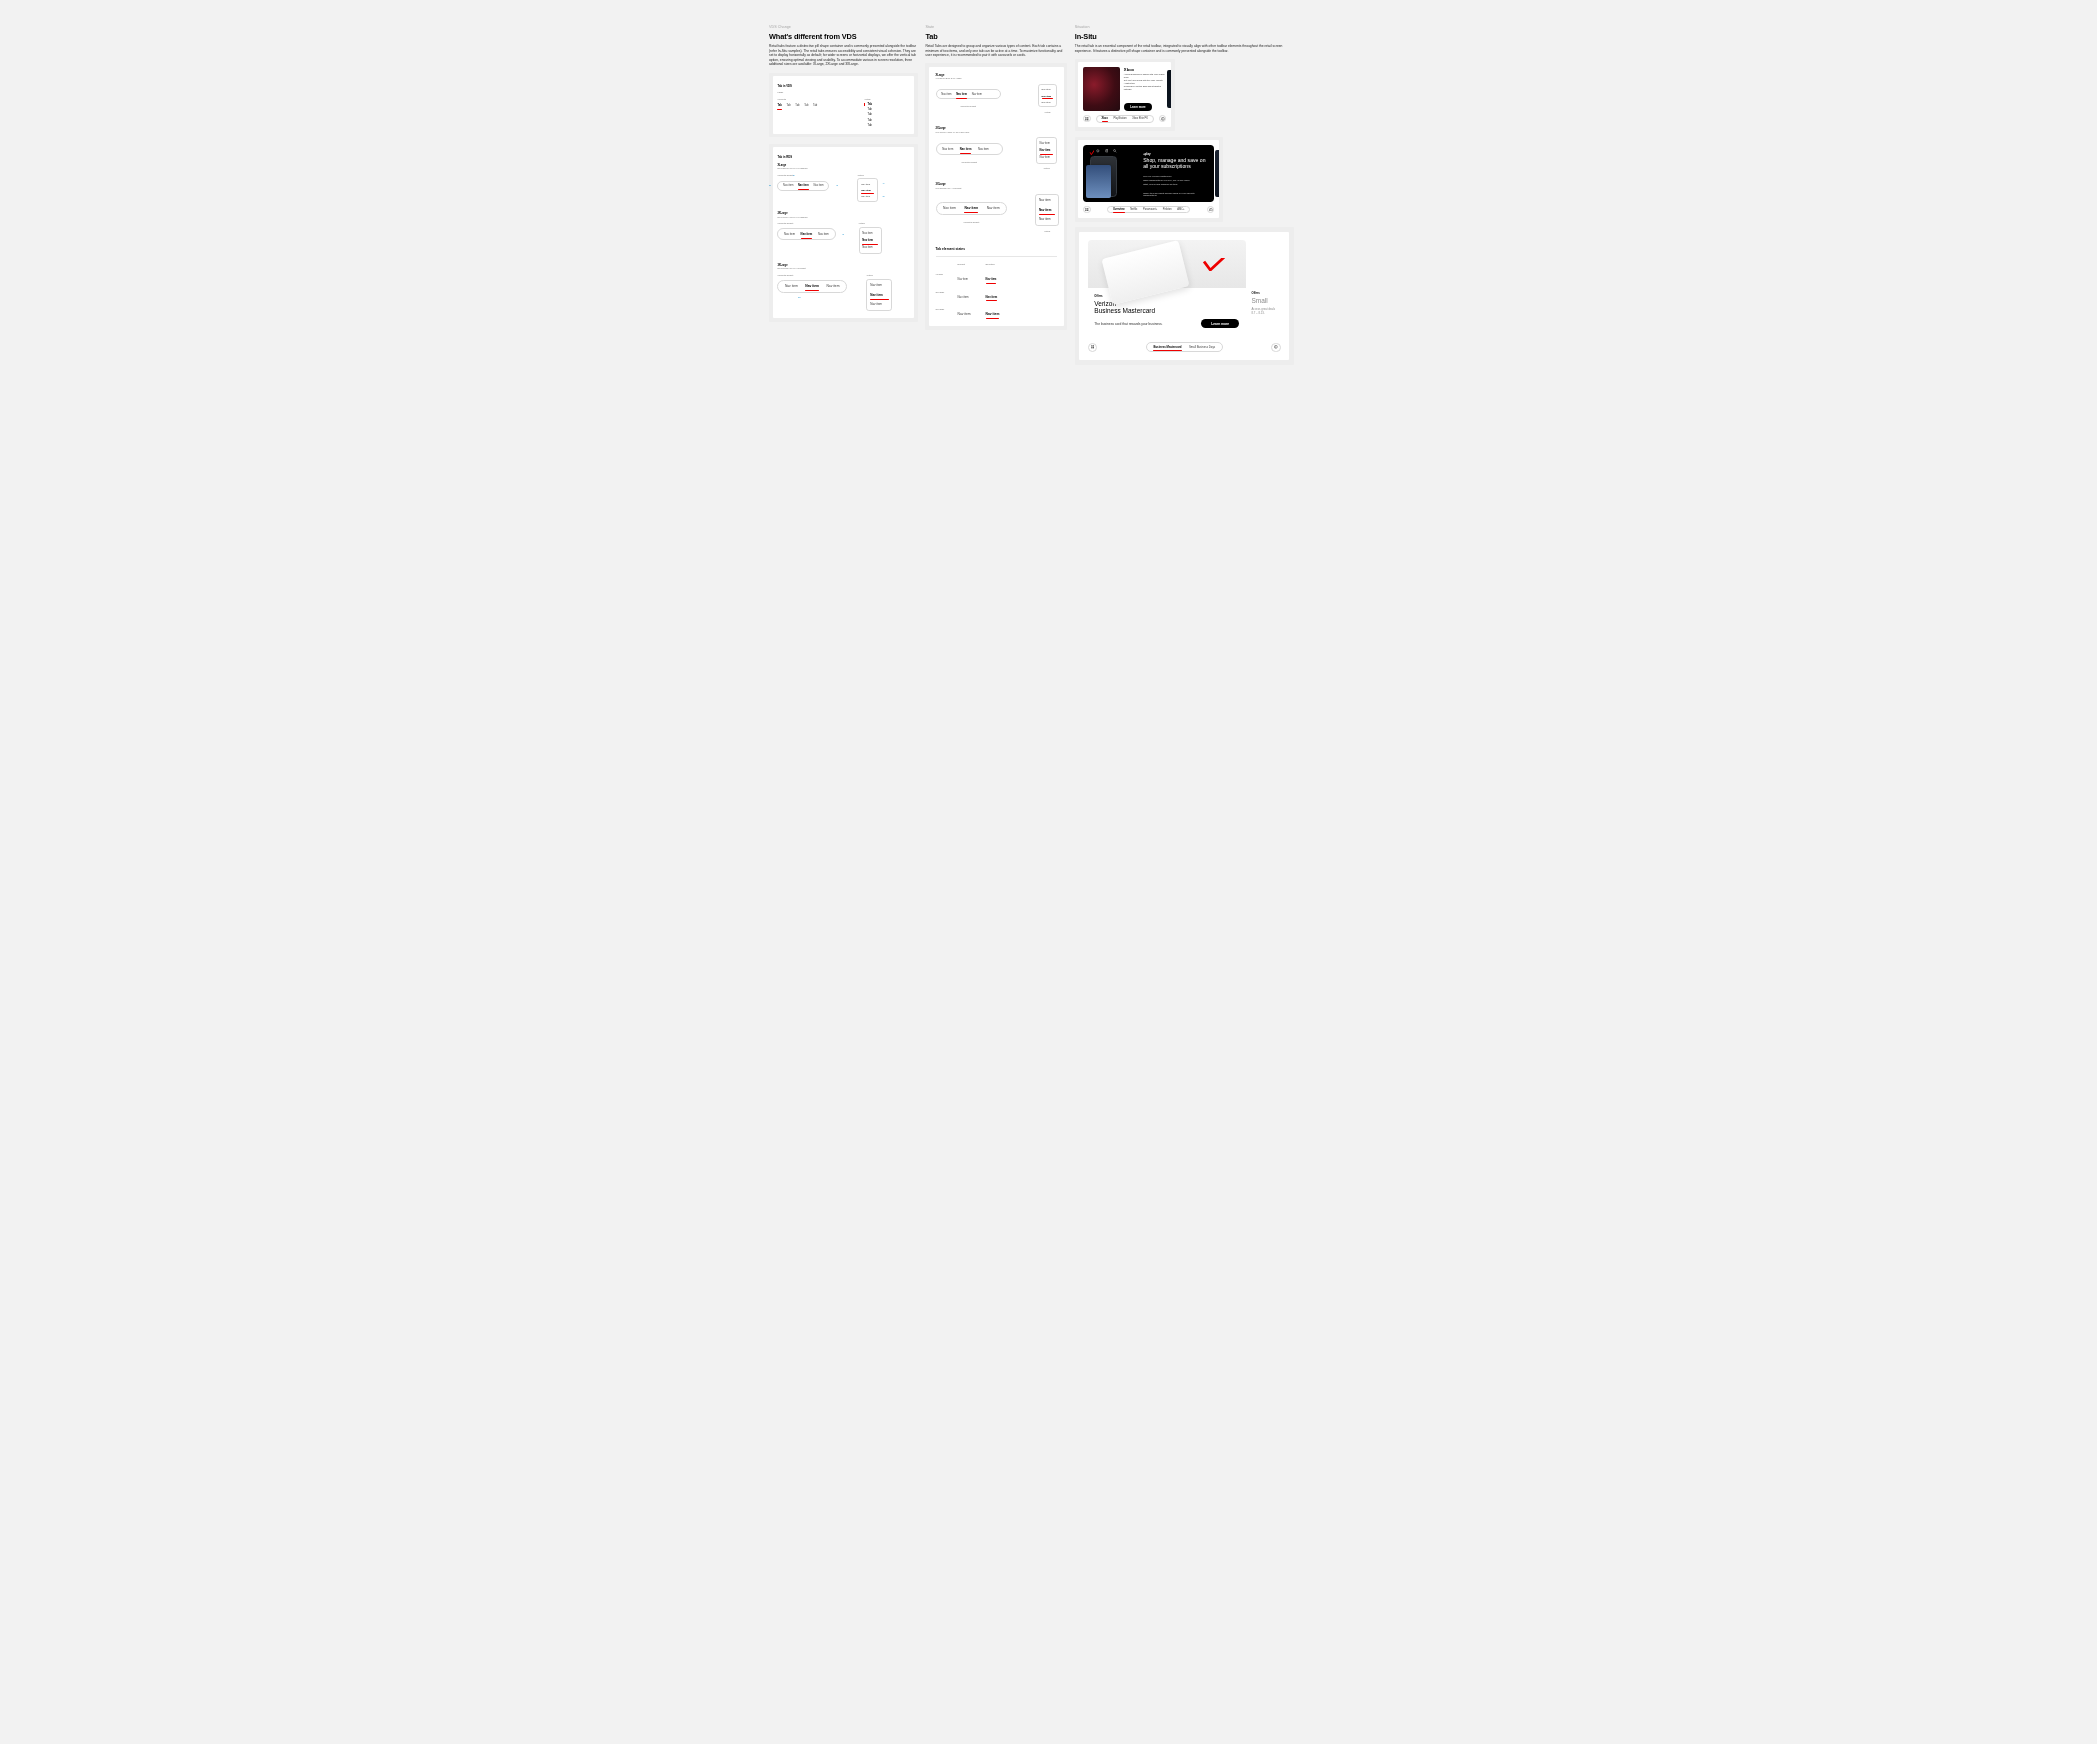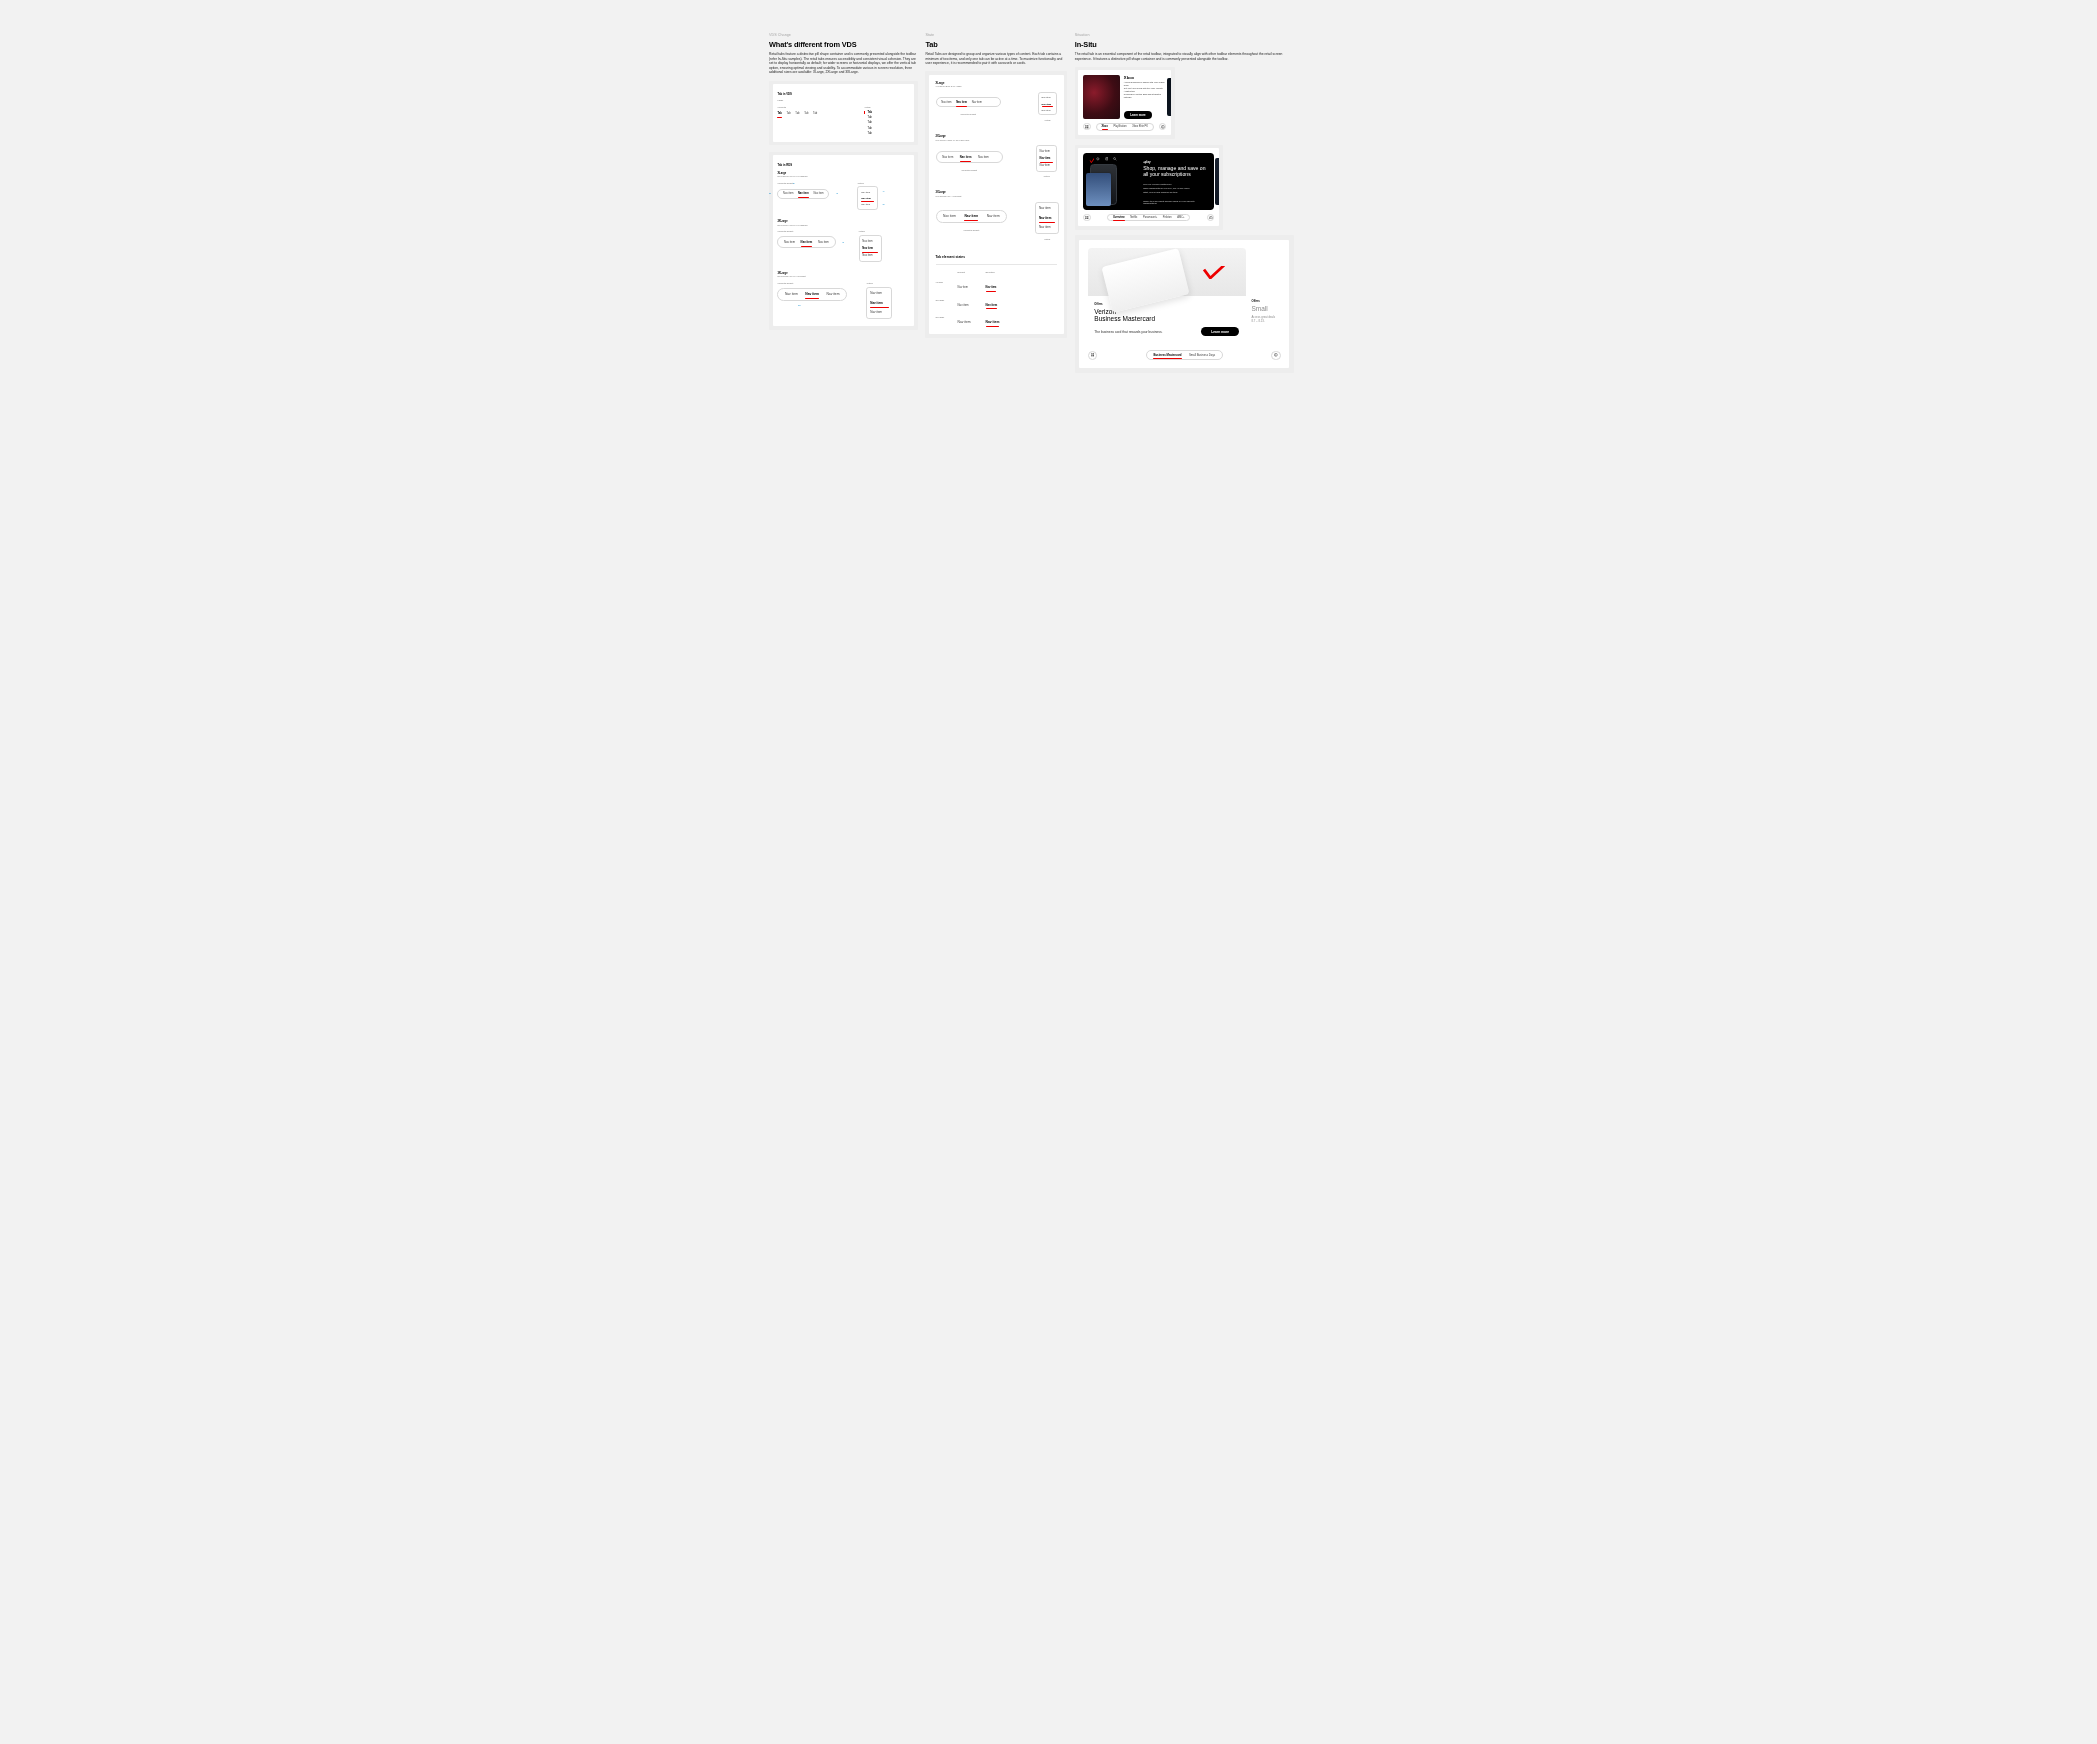--- a/index.html
+++ b/index.html
@@ -1,18 +1,18 @@
 <!DOCTYPE html>
 <html style="font-size:7.4px"><head>
 <meta charset="utf-8">
 <style>
 :root { --red:#EE0000; --ink:#000; --grey:#6F6F6F; --bg:#F2F2F2; --panel:#FFF; --panel-grey:#FAFAFA; --line:#D8D8D8; --blue:#0088CE; --white:#FFF; }
 *{box-sizing:border-box;margin:0;padding:0;font-family:Helvetica,Arial,sans-serif;-webkit-font-smoothing:antialiased;}
 body{background:var(--bg);padding:21.4px;overflow-x:auto;}
-.stage{width:559px;margin:12px auto;position:relative;display:grid;grid-template-columns:149px 142px 219px;gap:7.4px;align-items:start;}
+.stage{width:559px;margin:4px auto;position:relative;display:grid;grid-template-columns:149px 142px 219px;gap:7.4px;align-items:start;}
 .eyebrow{font-size:3.7px;color:#A7A7A7;margin-bottom:2.8px;letter-spacing:.01em;}
 .col-head{font-size:7.4px;font-weight:800;color:var(--ink);margin-bottom:2.8px;letter-spacing:-.02em;}
 .col-body{font-size:3.3px;line-height:1.4;color:#1C1C1C;margin-bottom:5.6px;}
 .panel{background:var(--panel);border-radius:0.9px;}
 .panel.grey{background:#EDEDED;}
 .panel-inner{background:var(--panel);border-radius:0.9px;}
 .section-title{font-size:2.8px;font-weight:700;color:#000;margin:2.8px 0 1.9px;}
 .micro{font-size:2.3px;color:#6F6F6F;}
 .tinylbl{font-size:1.9px;color:#6F6F6F;margin-top:0.9px;}
 .pill{display:inline-flex;align-items:center;background:#FFF;border:0.5px solid #D8D8D8;border-radius:465px;padding:1.4px 4.7px;gap:6.5px;}

